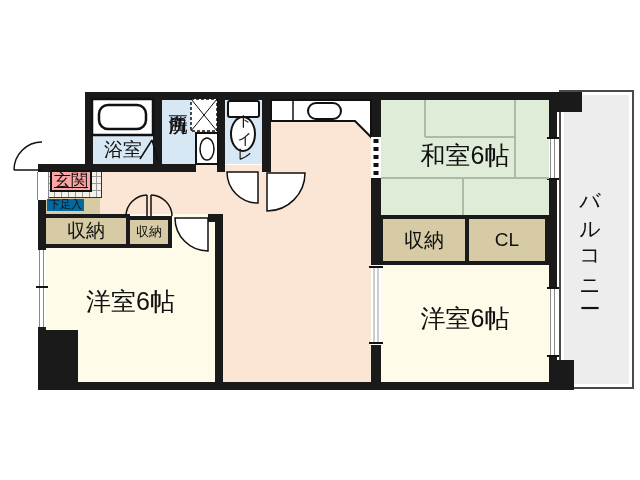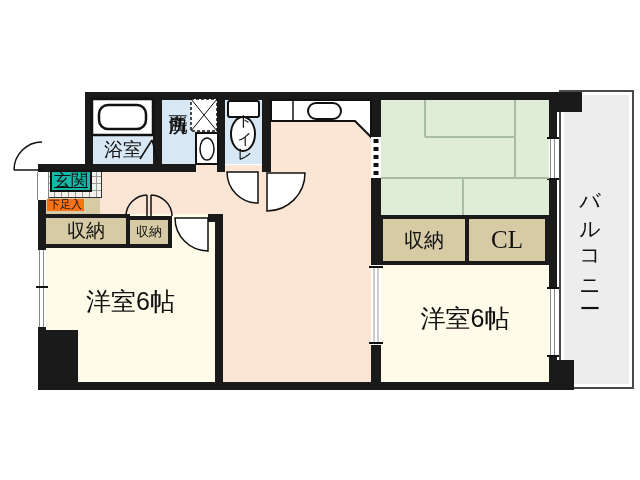--- a/index.html
+++ b/index.html
@@ -15,22 +15,22 @@
   .storagebox{position:absolute;box-sizing:border-box;background:#d7cba5;border:4px solid #1a1a1a;z-index:25;
               display:flex;align-items:center;justify-content:center;}
   .lbl{position:absolute;z-index:40;color:#111;line-height:1.05;white-space:nowrap;}
   .center{display:flex;align-items:center;justify-content:center;text-align:right;}
   .vert{writing-mode:vertical-rl;text-orientation:upright;}
   #svgov{position:absolute;left:0;top:0;z-index:30;pointer-events:none;}
   .genkan{position:absolute;z-index:8;background:#f3f1ea;
           background-image:linear-gradient(#9a9a9a 1px,transparent 1px),
                            linear-gradient(90deg,#9a9a9a 1px,transparent 1px);
           background-size:7px 7px;border:1px solid #333;}
-  .whitebox{background:#14b8a6;border:2px solid #111;padding:0 2px;text-decoration:underline;}
-  .whitebox-thin{background:#f97316;padding:0 2px;}
+  .whitebox{background:#fca5a5;border:2px solid #111;padding:0 2px;text-decoration:underline;}
+  .whitebox-thin{background:#0369a1;padding:0 2px;}
   .balcony{position:absolute;background:#ededed;border:2px solid #4a4a4a;box-shadow:inset 0 0 0 3px #fff;z-index:4;}
   .window{position:absolute;background:#fff;z-index:26;}
   .window .pane{position:absolute;background:#8a8a8a;}
 </style>
 </head>
 <body>
 
 <div id="stage">
 
   <div class="balcony" style="left:559px;top:90px;width:71px;height:295px;"></div>
@@ -70,21 +70,21 @@
   <div class="storagebox" style="left:42px;top:214px;width:88px;height:34px;">
     <span class="lbl" style="position:static;font-size:19px;">収納</span>
   </div>
   <div class="storagebox" style="left:126px;top:216px;width:46px;height:32px;">
     <span class="lbl" style="position:static;font-size:13px;">収納</span>
   </div>
   <div class="storagebox" style="left:379px;top:215px;width:90px;height:50px;">
     <span class="lbl" style="position:static;font-size:20px;">収納</span>
   </div>
   <div class="storagebox" style="left:465px;top:215px;width:84px;height:50px;">
-    <span class="lbl" style="position:static;font-size:25px;font-family:Liberation Serif, serif;">CL</span>
+    <span class="lbl" style="position:static;font-size:19px;">CL</span>
   </div>
 
   <div class="window" style="left:549px;top:137px;width:8px;height:43px;">
     <div class="pane" style="left:1px;top:0;width:1px;height:43px;"></div>
       <div class="pane" style="left:5px;top:0;width:1px;height:43px;"></div>
     <div class="pane" style="left:-2px;top:0;width:12px;height:2px;background:#111;"></div>
     <div class="pane" style="left:-2px;top:41px;width:12px;height:2px;background:#111;"></div>
   </div>
   <div class="window" style="left:549px;top:287px;width:8px;height:70px;">
     <div class="pane" style="left:1px;top:0;width:1px;height:70px;"></div>
@@ -172,16 +172,17 @@
     </g>
   </svg>
 
   <div class="lbl center" style="left:93px;top:138px;width:60px;height:24px;font-size:19px;">浴室</div>
   <div class="lbl vert" style="left:164px;top:100px;width:24px;height:66px;font-size:19px;">洗面所</div>
   <div class="lbl vert" style="left:236px;top:104px;width:17px;height:58px;font-size:15px;z-index:41;">トイレ</div>
   <div class="lbl whitebox" style="left:50px;top:170px;font-size:17px;z-index:42;">玄関</div>
   <div class="lbl whitebox-thin" style="left:47px;top:199px;font-size:11px;z-index:42;">下足入</div>
   <div class="lbl" style="left:223px;top:228px;width:148px;text-align:center;font-size:28px;z-index:40;">
   </div>
+  <div class="lbl center" style="left:381px;top:140px;width:168px;height:30px;font-size:25px;">和室6帖</div>
   <div class="lbl center" style="left:46px;top:286px;width:169px;height:30px;font-size:25px;">洋室6帖</div>
   <div class="lbl center" style="left:381px;top:303px;width:168px;height:30px;font-size:25px;">洋室6帖</div>
 
 </div>
 
 </body></html>

